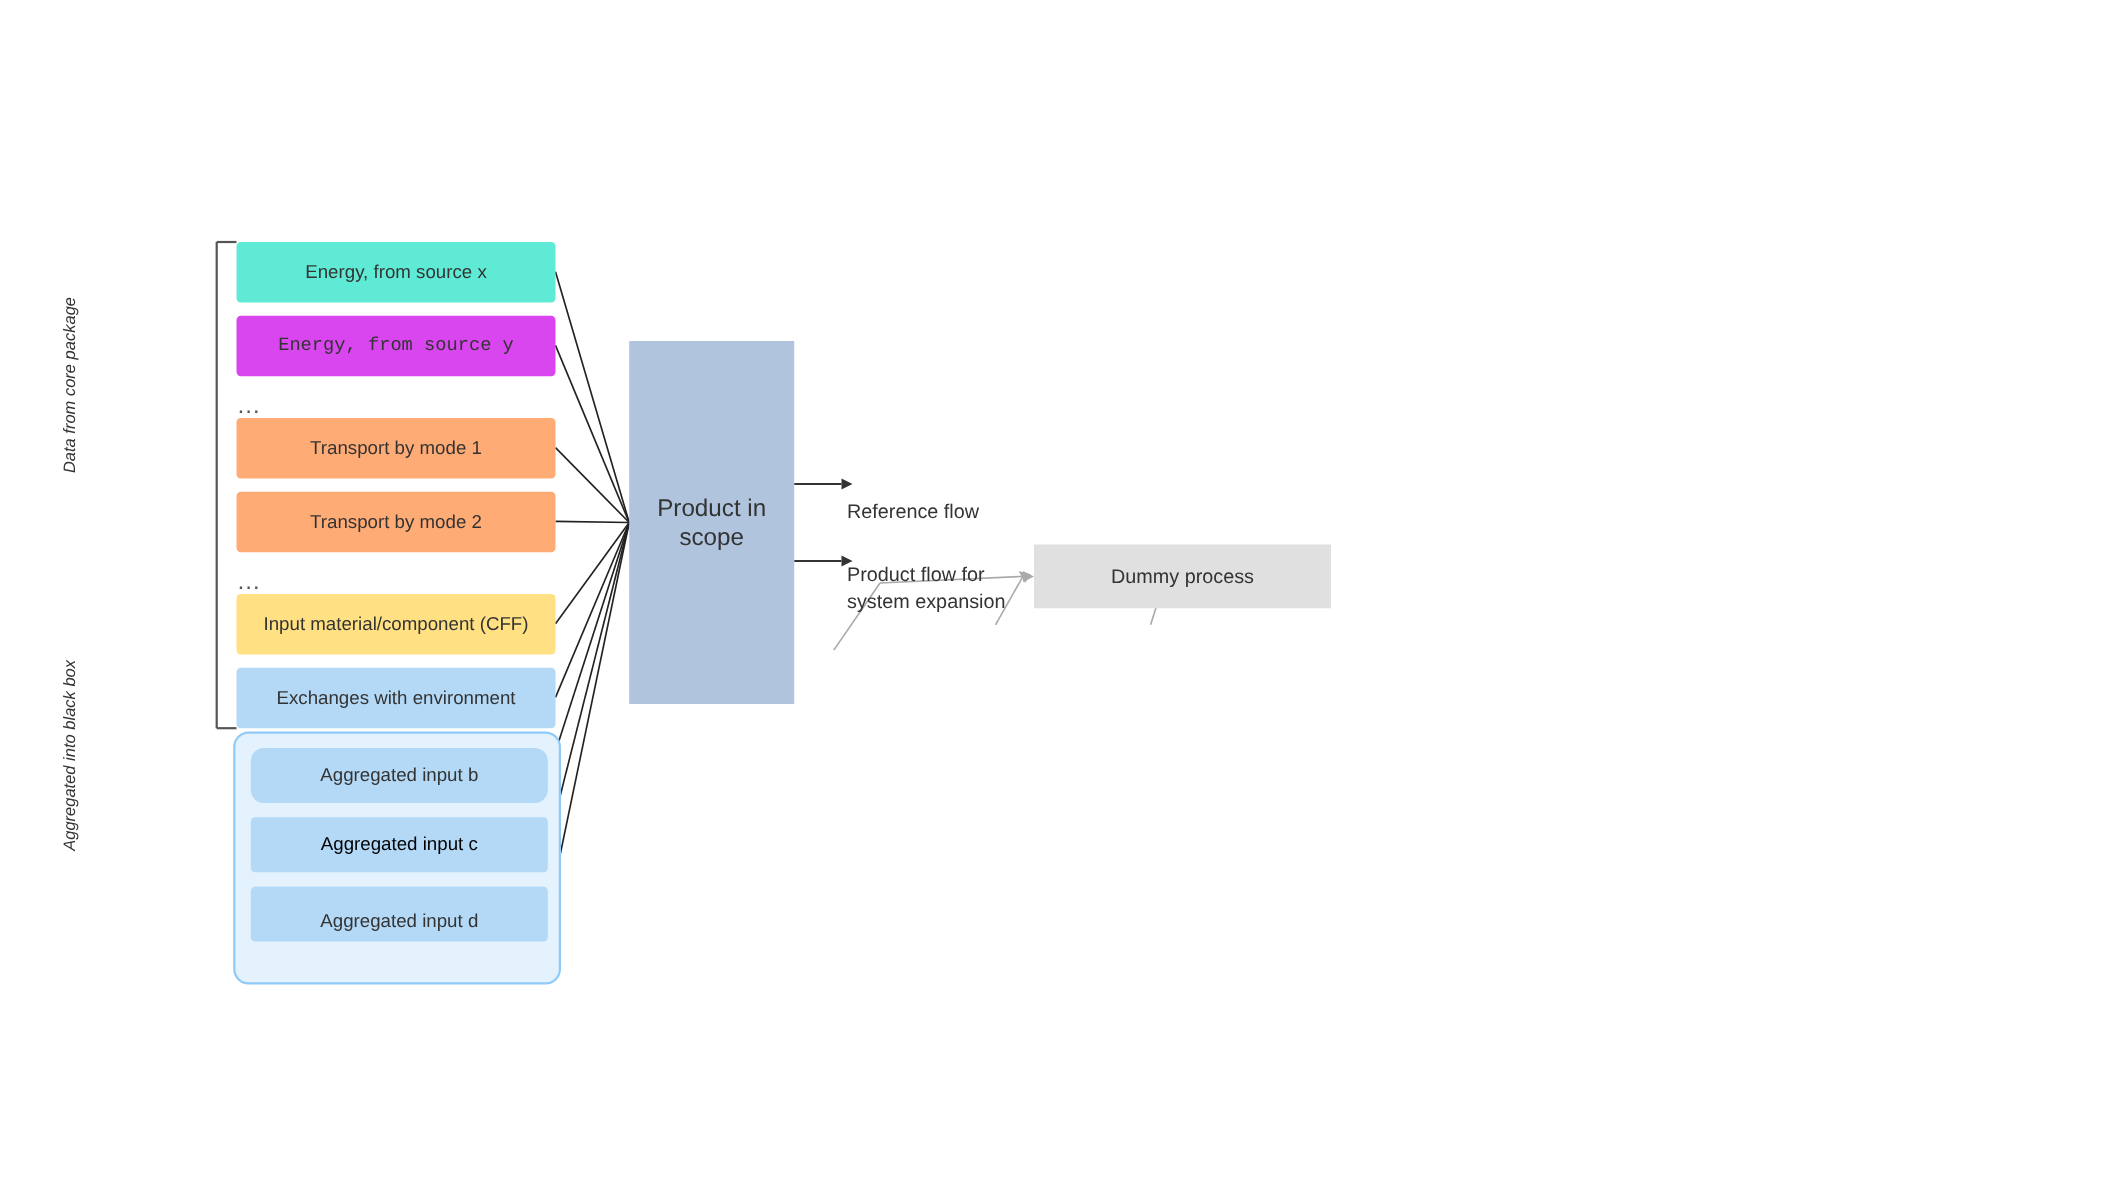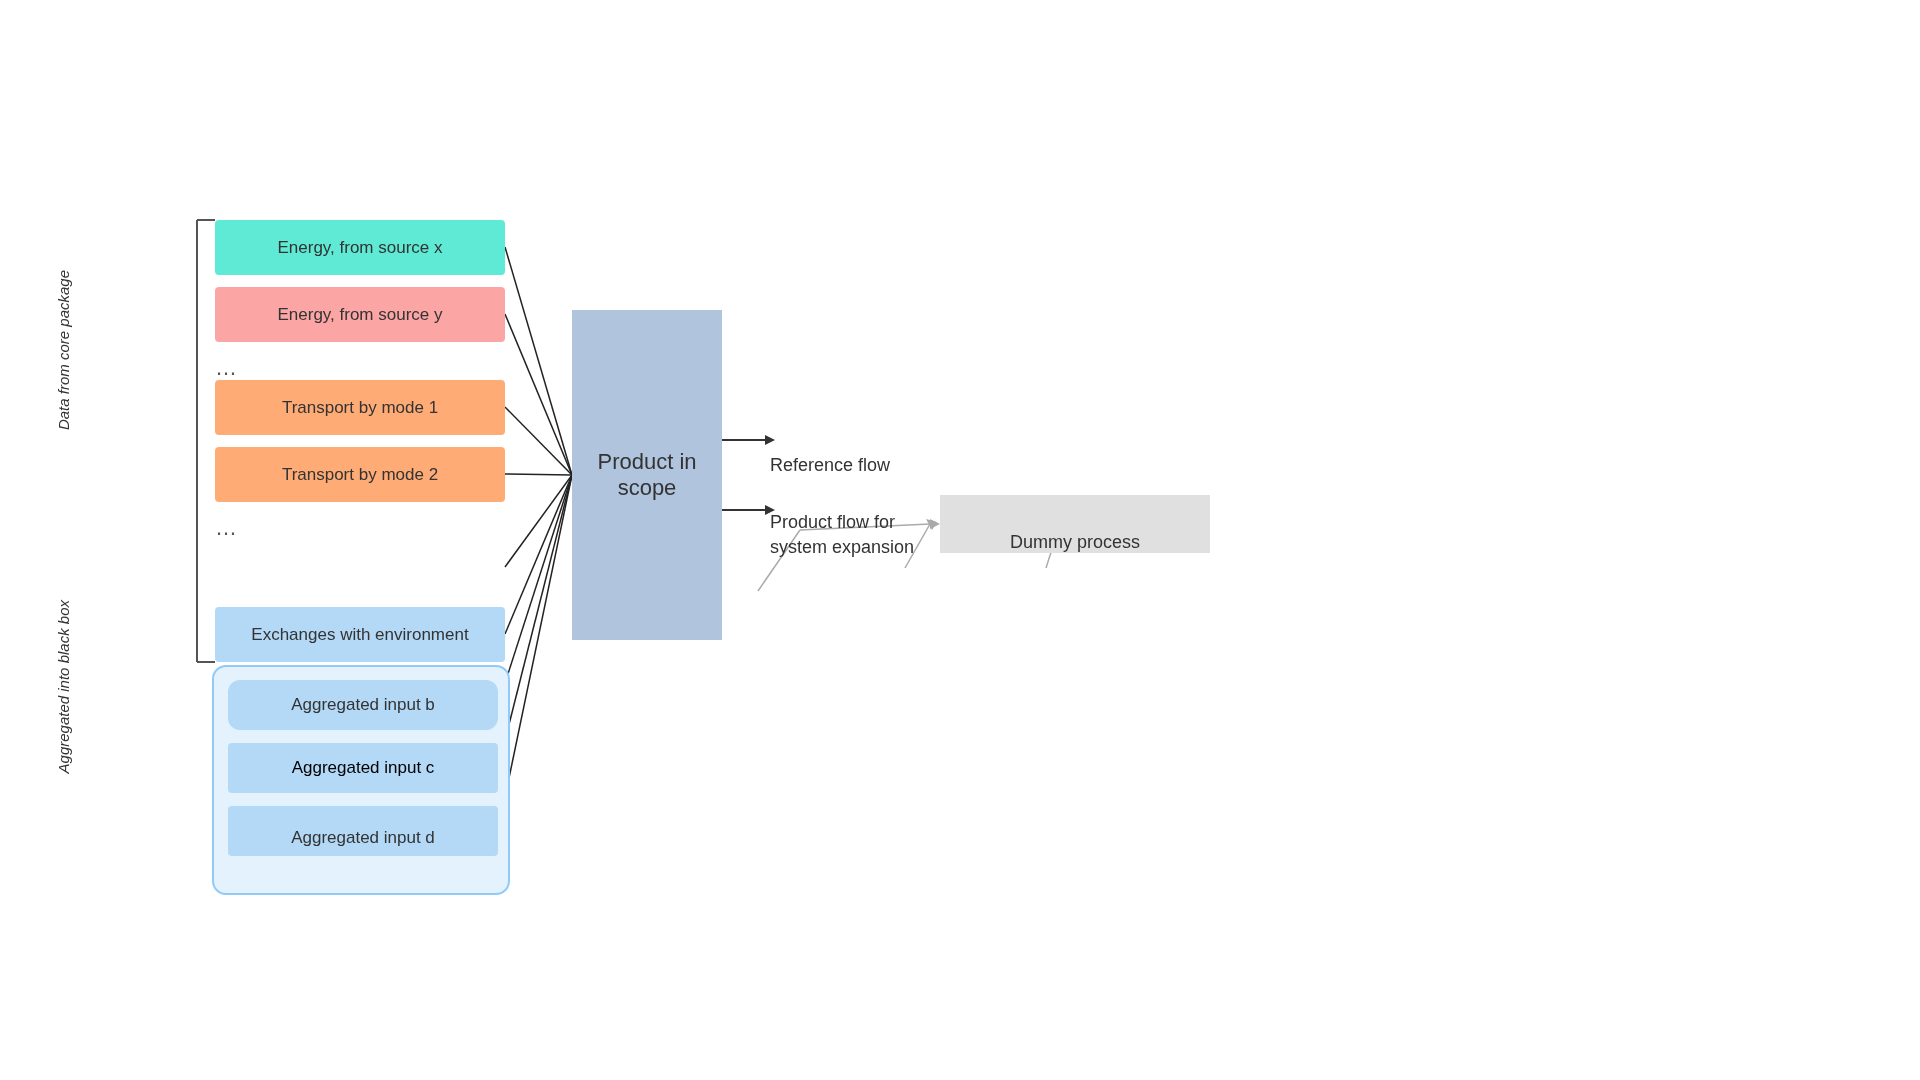--- a/index.html
+++ b/index.html
@@ -59,23 +59,23 @@
       padding: 8px 12px;
     }
 
     .box-green {
       background: #5eead4;
       left: 215px; top: 220px;
       width: 290px; height: 55px;
     }
 
     .box-purple {
-      background: #fca5a5;
+      background: #d946ef;
       left: 215px; top: 287px;
-      width: 290px; height: 55px;
+      width: 290px; height: 55px; font-family: Liberation Mono, monospace;
     }
 
     .dots-1 {
       position: absolute;
       left: 215px; top: 355px;
       font-size: 22px; color: #555;
     }
 
     .box-orange-1 {
       background: #FFAB76;
@@ -156,21 +156,21 @@
       line-height: 1.4;
     }
 
     
     .dummy-box {
       position: absolute;
       left: 940px; top: 495px;
       width: 270px; height: 58px;
       background: #E0E0E0;
       display: flex;
-      align-items: flex-end;
+      align-items: center;
       justify-content: center;
       font-size: 18px; color: #333;
     }
 
     
     .avoided-box {
       position: absolute;
       left: 768px; top: 568px;
       width: 278px; height: 58px;
       background: #E0E0E0;
@@ -251,20 +251,23 @@
   <div class="input-box box-orange-1">
     <span>Transport by mode 1</span>
   </div>
 
   <div class="input-box box-orange-2">
     <span>Transport by mode 2</span>
   </div>
 
   <div class="dots-2">…</div>
 
+  <div class="input-box box-yellow">
+    <span>Input material/component (CFF)</span>
+  </div>
 
   <div class="input-box box-light-blue">
     <span>Exchanges with environment</span>
   </div>
 
   <div class="aggregated-group"></div>
 
   <div class="input-box box-agg box-agg-1" style="position:absolute; background:#B3D9F7; border-radius:12px; display:flex; align-items:center; justify-content:center; font-size:17px; color:#333; width:270px; height:50px;">
     <span>Aggregated input b</span>
   </div>

